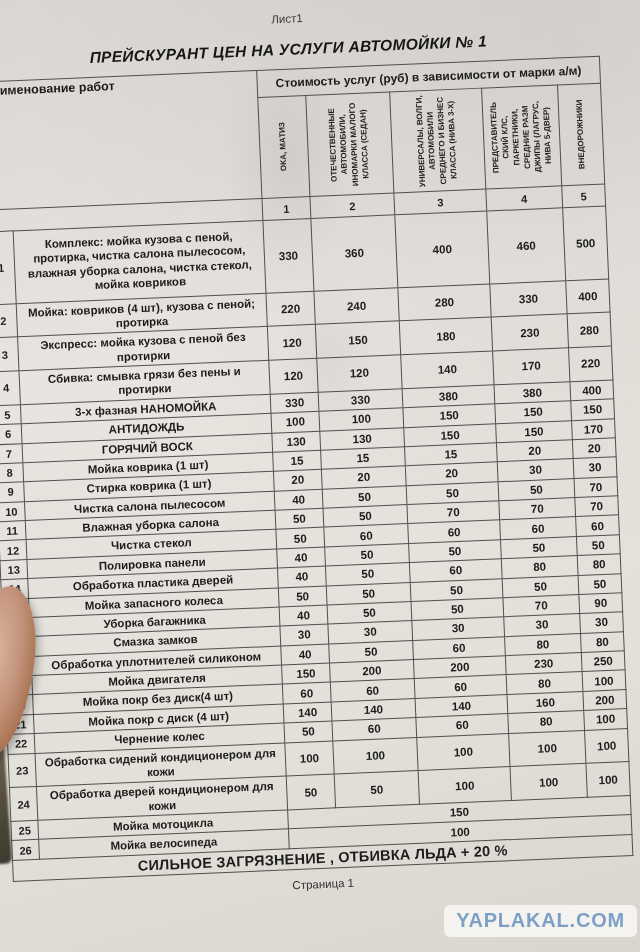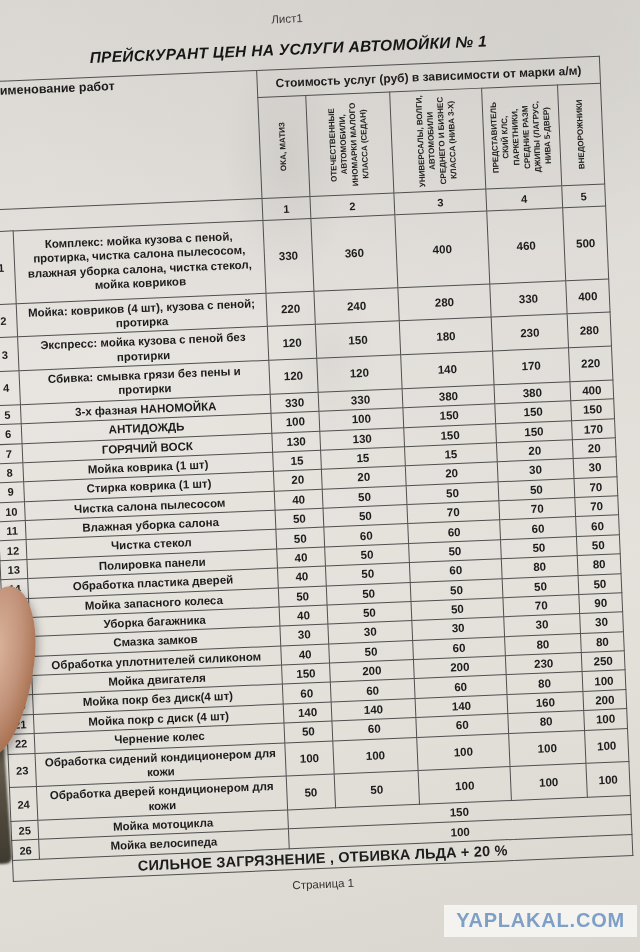--- a/index.html
+++ b/index.html
@@ -77,21 +77,21 @@
   .finger-shadow{
     position:absolute;left:-10px;top:744px;width:18px;height:120px;z-index:5;
     background:linear-gradient(180deg,#6b6150,#4e483b 60%,#3f3a2f);
     transform:rotate(-4deg);border-radius:6px;
     filter:blur(1px);
   }
   .watermark{
     position:absolute;right:3px;bottom:15px;z-index:8;
     background:#f4f3f0;color:#7ea0c6;
     font-size:20px;font-weight:bold;letter-spacing:.8px;
-    padding:4px 12px 5px 12px;border-radius:0;
+    padding:4px 12px 5px 12px;border-radius:6px;
     font-family:"Liberation Sans","DejaVu Sans",sans-serif;
   }
 </style>
 </head>
 <body>
 
 <div class="photo">
 
   <div class="finger-shadow"></div>
 

